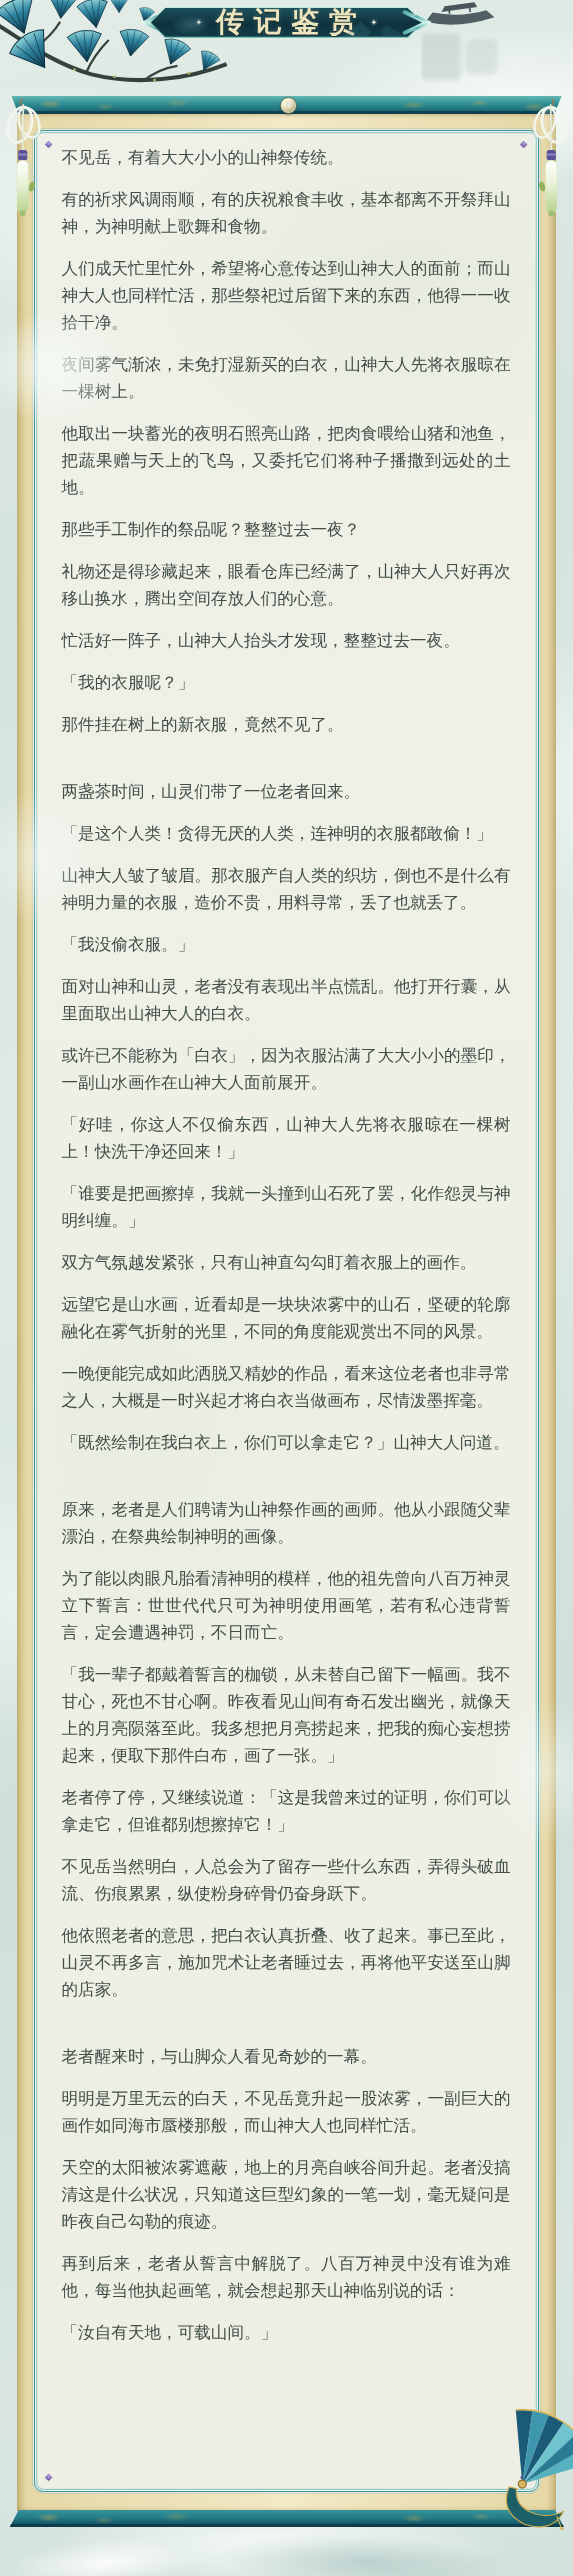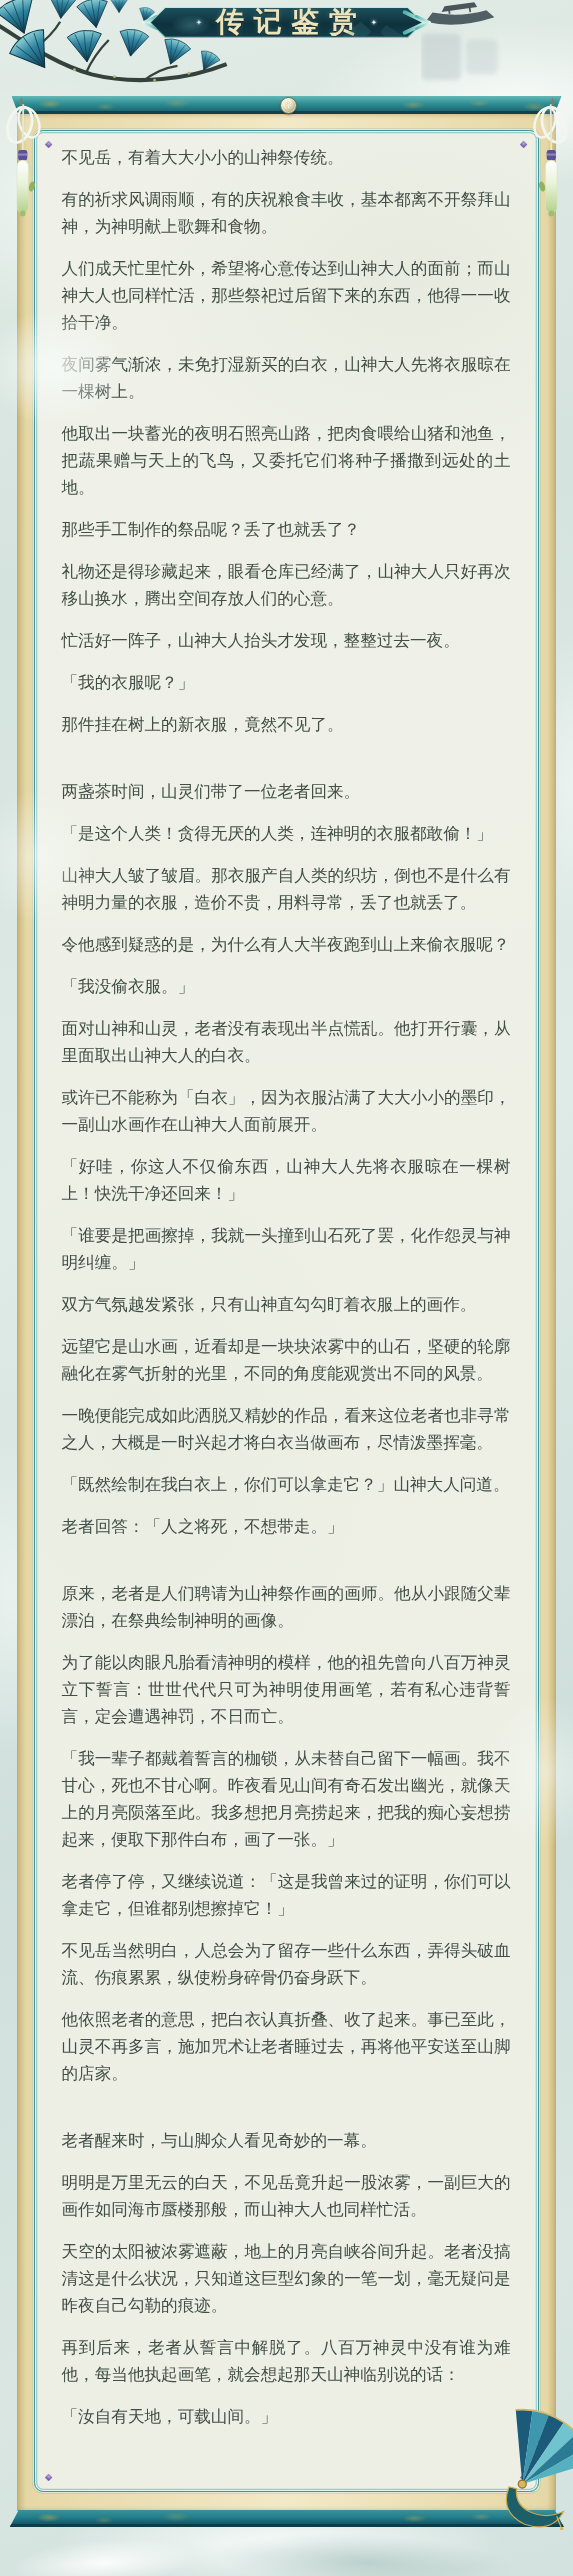--- a/index.html
+++ b/index.html
@@ -194,41 +194,39 @@
       <div class="gem tr"></div>
       <div class="gem bl"></div>
       <div class="gem br"></div>
       <div class="story">
           <div class="section">
             <p>不见岳，有着大大小小的山神祭传统。</p>
             <p>有的祈求风调雨顺，有的庆祝粮食丰收，基本都离不开祭拜山神，为神明献上歌舞和食物。</p>
             <p>人们成天忙里忙外，希望将心意传达到山神大人的面前；而山神大人也同样忙活，那些祭祀过后留下来的东西，他得一一收拾干净。</p>
             <p>夜间雾气渐浓，未免打湿新买的白衣，山神大人先将衣服晾在一棵树上。</p>
             <p>他取出一块蓄光的夜明石照亮山路，把肉食喂给山猪和池鱼，把蔬果赠与天上的飞鸟，又委托它们将种子播撒到远处的土地。</p>
-            <p>那些手工制作的祭品呢？丢了也就丢了？</p>
+            <p>那些手工制作的祭品呢？整整过去一夜？</p>
             <p>礼物还是得珍藏起来，眼看仓库已经满了，山神大人只好再次移山换水，腾出空间存放人们的心意。</p>
             <p>忙活好一阵子，山神大人抬头才发现，整整过去一夜。</p>
             <p>「我的衣服呢？」</p>
             <p>那件挂在树上的新衣服，竟然不见了。</p>
           </div>
           <div class="section">
             <p>两盏茶时间，山灵们带了一位老者回来。</p>
             <p>「是这个人类！贪得无厌的人类，连神明的衣服都敢偷！」</p>
             <p>山神大人皱了皱眉。那衣服产自人类的织坊，倒也不是什么有神明力量的衣服，造价不贵，用料寻常，丢了也就丢了。</p>
-            <p>令他感到疑惑的是，为什么有人大半夜跑到山上来偷衣服呢？</p>
             <p>「我没偷衣服。」</p>
             <p>面对山神和山灵，老者没有表现出半点慌乱。他打开行囊，从里面取出山神大人的白衣。</p>
             <p>或许已不能称为「白衣」，因为衣服沾满了大大小小的墨印，一副山水画作在山神大人面前展开。</p>
             <p>「好哇，你这人不仅偷东西，山神大人先将衣服晾在一棵树上！快洗干净还回来！」</p>
             <p>「谁要是把画擦掉，我就一头撞到山石死了罢，化作怨灵与神明纠缠。」</p>
             <p>双方气氛越发紧张，只有山神直勾勾盯着衣服上的画作。</p>
             <p>远望它是山水画，近看却是一块块浓雾中的山石，坚硬的轮廓融化在雾气折射的光里，不同的角度能观赏出不同的风景。</p>
             <p>一晚便能完成如此洒脱又精妙的作品，看来这位老者也非寻常之人，大概是一时兴起才将白衣当做画布，尽情泼墨挥毫。</p>
             <p>「既然绘制在我白衣上，你们可以拿走它？」山神大人问道。</p>
-            <p>老者回答：「人之将死，不想带走。」</p>
           </div>
           <div class="section">
             <p>原来，老者是人们聘请为山神祭作画的画师。他从小跟随父辈漂泊，在祭典绘制神明的画像。</p>
             <p>为了能以肉眼凡胎看清神明的模样，他的祖先曾向八百万神灵立下誓言：世世代代只可为神明使用画笔，若有私心违背誓言，定会遭遇神罚，不日而亡。</p>
             <p>「我一辈子都戴着誓言的枷锁，从未替自己留下一幅画。我不甘心，死也不甘心啊。昨夜看见山间有奇石发出幽光，就像天上的月亮陨落至此。我多想把月亮捞起来，把我的痴心妄想捞起来，便取下那件白布，画了一张。」</p>
             <p>老者停了停，又继续说道：「这是我曾来过的证明，你们可以拿走它，但谁都别想擦掉它！」</p>
             <p>不见岳当然明白，人总会为了留存一些什么东西，弄得头破血流、伤痕累累，纵使粉身碎骨仍奋身跃下。</p>
             <p>他依照老者的意思，把白衣认真折叠、收了起来。事已至此，山灵不再多言，施加咒术让老者睡过去，再将他平安送至山脚的店家。</p>
           </div>
           <div class="section">

